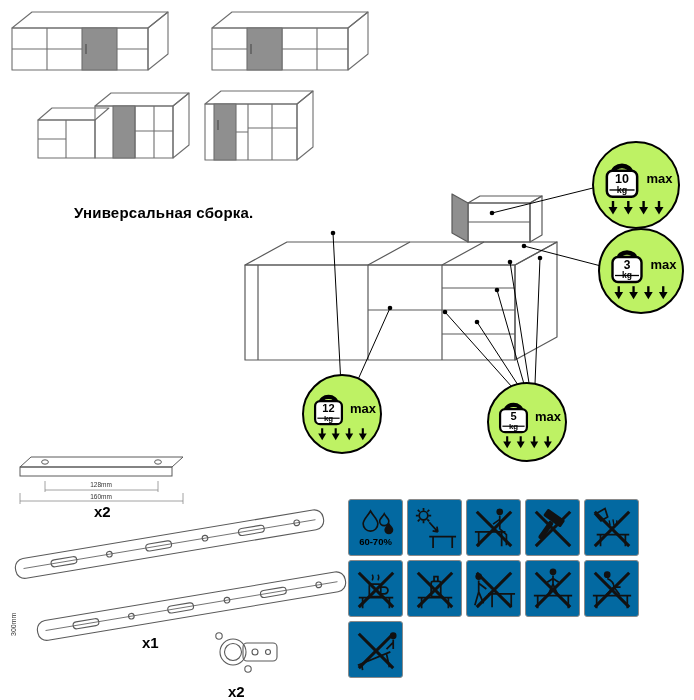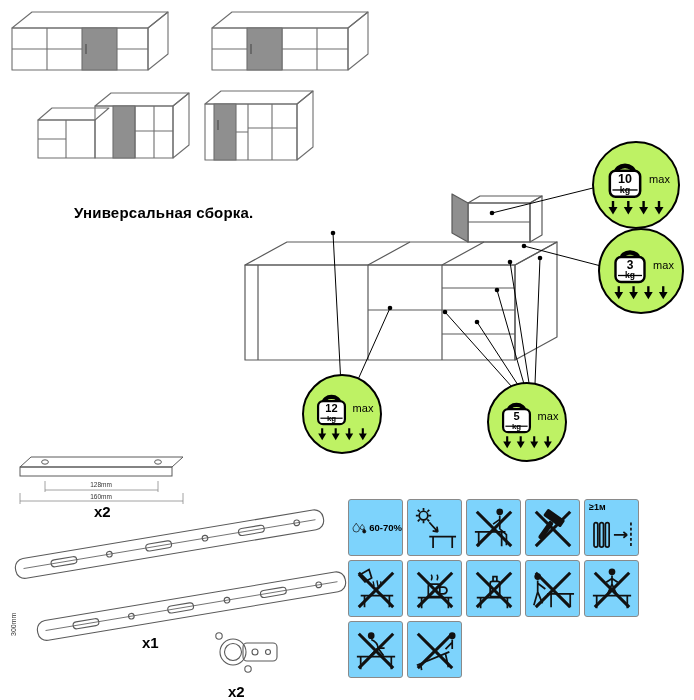--- a/index.html
+++ b/index.html
@@ -4,30 +4,30 @@
 <style>
   *{margin:0;padding:0;box-sizing:border-box}
   html,body{background:#fff}
   body{font-family:"Liberation Sans",sans-serif;color:#000}
   .page{position:relative;width:694px;height:700px;background:#fff;overflow:hidden}
   .bg{position:absolute;left:0;top:0;width:694px;height:700px}
   .title{position:absolute;left:74px;top:204px;font-size:15px;font-weight:700;letter-spacing:.2px}
   .badge{position:absolute;border:2.5px solid #000;border-radius:50%;background:#bef264;
          display:flex;flex-direction:column;align-items:center;justify-content:center;z-index:3}
   .kb-row{display:flex;align-items:center;gap:1px;margin-top:2px}
-  .max{font-size:11px;font-weight:400}
+  .max{font-size:13px;font-weight:700}
   .kbv{font-family:"Liberation Sans",sans-serif;font-weight:700;font-size:12px;text-anchor:middle}
   .kbu{font-family:"Liberation Sans",sans-serif;font-weight:700;font-size:8.5px;text-anchor:middle}
   .qty{position:absolute;font-size:15px;font-weight:700}
   .dim{font-family:"Liberation Sans",sans-serif;font-size:6.5px;fill:#333;text-anchor:middle}
   .vdim{font-family:"Liberation Sans",sans-serif;font-size:7px;fill:#333}
   .icon-grid{position:absolute;left:348px;top:499px;display:grid;
              grid-template-columns:repeat(5,55px);grid-auto-rows:57px;gap:4px;z-index:2}
-  .cell{position:relative;border:1.5px solid #8a8a8a;border-radius:3px;background:#7dd3fc;
-        display:flex;flex-direction:row;align-items:center;justify-content:center;gap:1px}
+  .cell{position:relative;border:1.5px solid #8a8a8a;border-radius:3px;background:#0369a1;
+        display:flex;flex-direction:column;align-items:center;justify-content:center;gap:1px}
   .lbl{font-size:9.5px;font-weight:700;line-height:1;white-space:nowrap}
   .lbl-sm{font-size:8.5px}
   .lbl-top{position:absolute;top:2px;left:4px;font-size:9px;font-weight:700}
   .ic{display:block}
 </style>
 </head>
 <body>
 
 <div class="page">
 
@@ -306,32 +306,20 @@
     <div class="cell">
       <svg class="ic" width="46" height="44" viewBox="0 0 48 46">
         <g transform="rotate(35 24 16)" fill="#111">
           <rect x="12" y="8" width="22" height="9" rx="1.5"></rect>
           <rect x="20.5" y="17" width="5.5" height="22" rx="2"></rect>
         </g>
         <path d="M6,6 L42,42 M42,6 L6,42" stroke="#111" stroke-width="3.2" fill="none"></path>
       </svg>
     </div>
 
-    <div class="cell">
-      <span class="lbl-top">≥1м</span>
-      <svg class="ic" width="46" height="36" viewBox="0 0 48 38" style="margin-top:10px">
-        <g stroke="#111" stroke-width="1.8" fill="none">
-          <rect x="5" y="8" width="4" height="26" rx="2"></rect>
-          <rect x="11" y="8" width="4" height="26" rx="2"></rect>
-          <rect x="17" y="8" width="4" height="26" rx="2"></rect>
-          <path d="M26,21 H40 M40,21 l-4,-3 M40,21 l-4,3"></path>
-          <path d="M44,8 V34" stroke-dasharray="3,2.4"></path>
-        </g>
-      </svg>
-    </div>
 
     <div class="cell">
       <svg class="ic" width="46" height="44" viewBox="0 0 48 46">
         <g stroke="#111" stroke-width="1.8" fill="none">
           <path d="M8,30 H42 M12,30 V42 M38,30 V42"></path>
           <g transform="rotate(-30 14 10)">
               <path d="M8,5 h12 l-2,9 h-8 Z"></path>
             </g>
           <path d="M21,15 l1,5 M25,14 l1,6 M29,15 v5" stroke-width="1.4"></path>
         </g>

